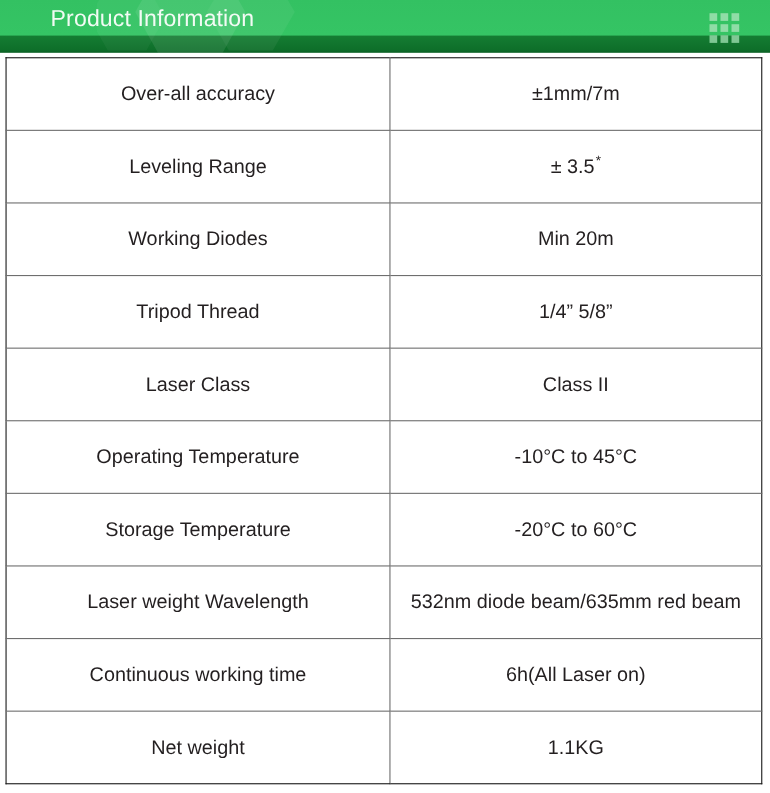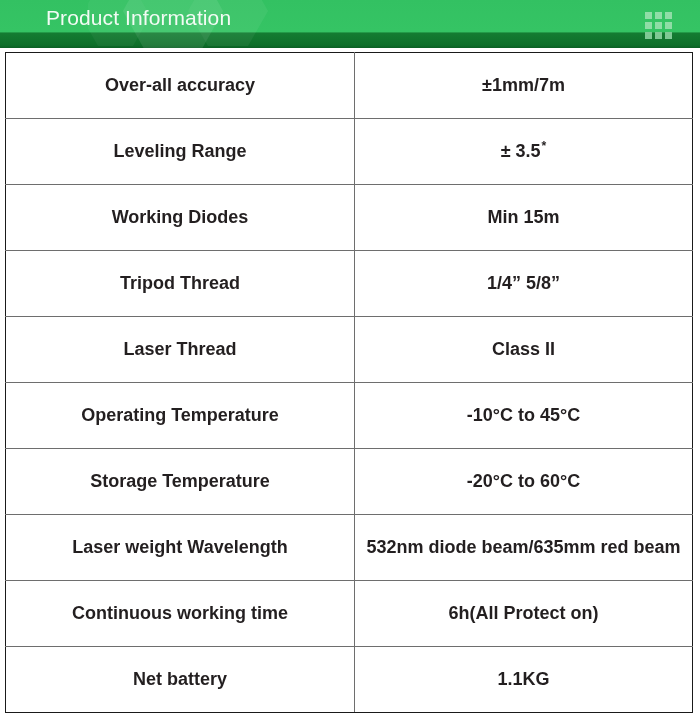--- a/index.html
+++ b/index.html
@@ -92,21 +92,20 @@
   table.spec td.k {
     width: 336px;
     font-size: 18px;
   }
   table.spec td.v {
     font-size: 18px;
   }
   
   table.spec {
     border: 1px solid #1a1a1a;
-    font-weight: bold;
   }
   table.spec tr:first-child td { border-top-color: #1a1a1a; }
   table.spec tr:last-child  td { border-bottom-color: #1a1a1a; }
   table.spec td:first-child  { border-left-color: #1a1a1a; }
   table.spec td:last-child   { border-right-color: #1a1a1a; }
 
   .sup {
     font-size: 0.68em;
     vertical-align: super;
     line-height: 0;
@@ -147,45 +146,45 @@
         <tr>
           <td class="k">Over-all accuracy</td>
           <td class="v">±1mm/7m</td>
         </tr>
         <tr>
           <td class="k">Leveling Range</td>
           <td class="v"><span>± 3.5</span><span class="sup">*</span></td>
         </tr>
         <tr>
           <td class="k">Working Diodes</td>
-          <td class="v">Min 15m</td>
+          <td class="v">Min 20m</td>
         </tr>
         <tr>
           <td class="k">Tripod Thread</td>
           <td class="v">1/4” 5/8”</td>
         </tr>
         <tr>
-          <td class="k">Laser Thread</td>
+          <td class="k">Laser Class</td>
           <td class="v">Class II</td>
         </tr>
         <tr>
           <td class="k">Operating Temperature</td>
           <td class="v">-10°C to 45°C</td>
         </tr>
         <tr>
           <td class="k">Storage Temperature</td>
           <td class="v">-20°C to 60°C</td>
         </tr>
         <tr>
           <td class="k">Laser weight Wavelength</td>
           <td class="v">532nm diode beam/635mm red beam</td>
         </tr>
         <tr>
           <td class="k">Continuous working time</td>
-          <td class="v">6h(All Protect on)</td>
+          <td class="v">6h(All Laser on)</td>
         </tr>
         <tr>
-          <td class="k">Net battery</td>
+          <td class="k">Net weight</td>
           <td class="v">1.1KG</td>
         </tr>
       </tbody>
   </table>
 </div>
 
 </body></html>

